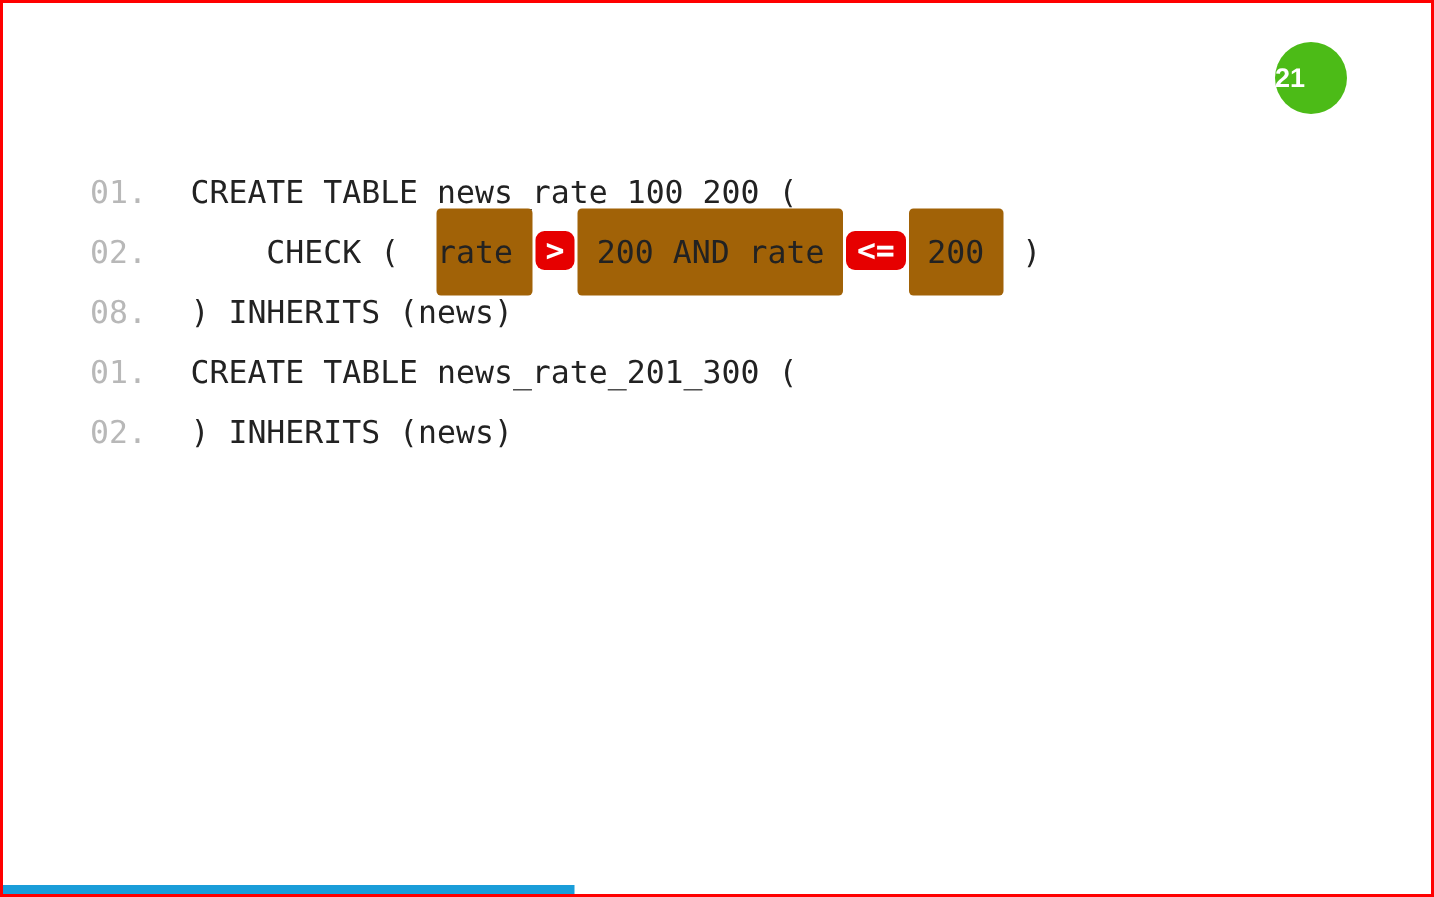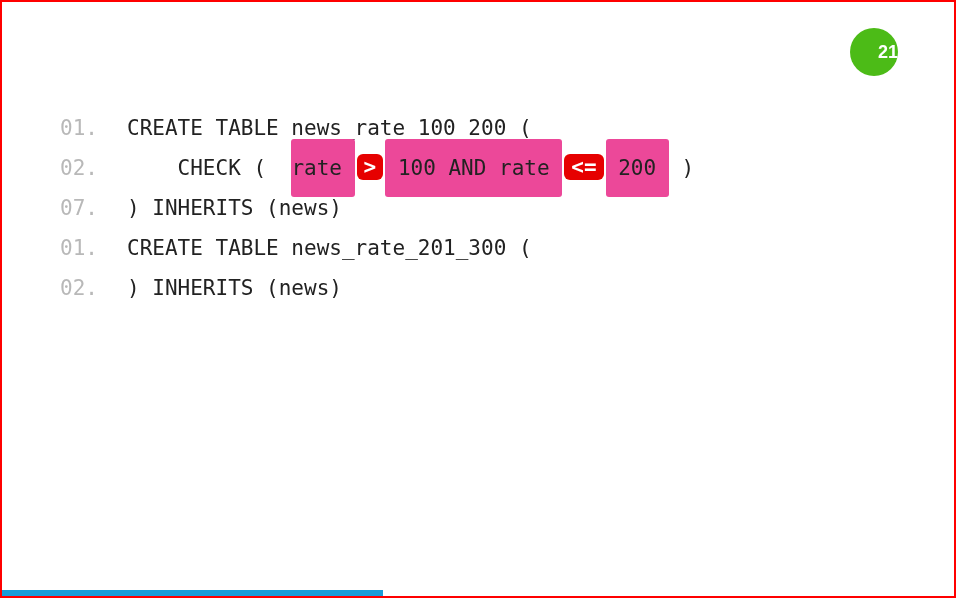--- a/index.html
+++ b/index.html
@@ -21,21 +21,21 @@
     top: 26px; right: 56px;
     width: 48px; height: 48px;
     border-radius: 50%;
     background: #4cbb17;
     color: #fff;
     font-family: -apple-system, Helvetica, Arial, sans-serif;
     font-size: 18px;
     font-weight: 600;
     display: flex;
     align-items: center;
-    justify-content: flex-end;
+    justify-content: flex-start;
   }
   .code-area {
     position: absolute;
     top: 106px;
     left: 58px;
     right: 58px;
   }
   .code-line {
     display: flex;
     align-items: center;
@@ -48,21 +48,21 @@
   .ln {
     color: #b8b8b8;
     width: 44px;
     flex: 0 0 44px;
     text-align: right;
     padding-right: 8px;
   }
   .ln::after { content: "."; }
   .code { display: inline; margin-left: 23px; }
   .hl {
-    background: #ec4899;
+    background: #a16207;
     padding: 17px 0;
     border-radius: 3px;
   }
   .op {
     display: inline-block;
     background: #e60000;
     color: #fff;
     font-weight: 700;
     border-radius: 6px;
     padding: 0 7px;
@@ -86,22 +86,22 @@
 <body>
 
 <div class="slide">
 
   <div class="page-badge">
     <span>21</span>
   </div>
 
   <div class="code-area" id="code-area">
       <div class="code-line"><span class="ln">01</span><span class="code"><span>CREATE TABLE news_rate_100_200 (</span></span></div>
-      <div class="code-line"><span class="ln">02</span><span class="code"><span>    CHECK (  </span><span class="hl">rate </span><span class="op">&gt;</span><span class="hl"> 100 AND rate </span><span class="op">&lt;=</span><span class="hl"> 200 </span><span> )</span></span></div>
-      <div class="code-line"><span class="ln">07</span><span class="code"><span>) INHERITS (news)</span></span></div>
+      <div class="code-line"><span class="ln">02</span><span class="code"><span>    CHECK (  </span><span class="hl">rate </span><span class="op">&gt;</span><span class="hl"> 200 AND rate </span><span class="op">&lt;=</span><span class="hl"> 200 </span><span> )</span></span></div>
+      <div class="code-line"><span class="ln">08</span><span class="code"><span>) INHERITS (news)</span></span></div>
       <div class="code-line"><span class="ln">01</span><span class="code"><span>CREATE TABLE news_rate_201_300 (</span></span></div>
       <div class="code-line"><span class="ln">02</span><span class="code"><span>) INHERITS (news)</span></span></div>
     </div>
 
   <div class="progress-track">
     <div class="progress-fill" id="progress-fill" style="width: 40%;"></div>
   </div>
 
 </div>
 

